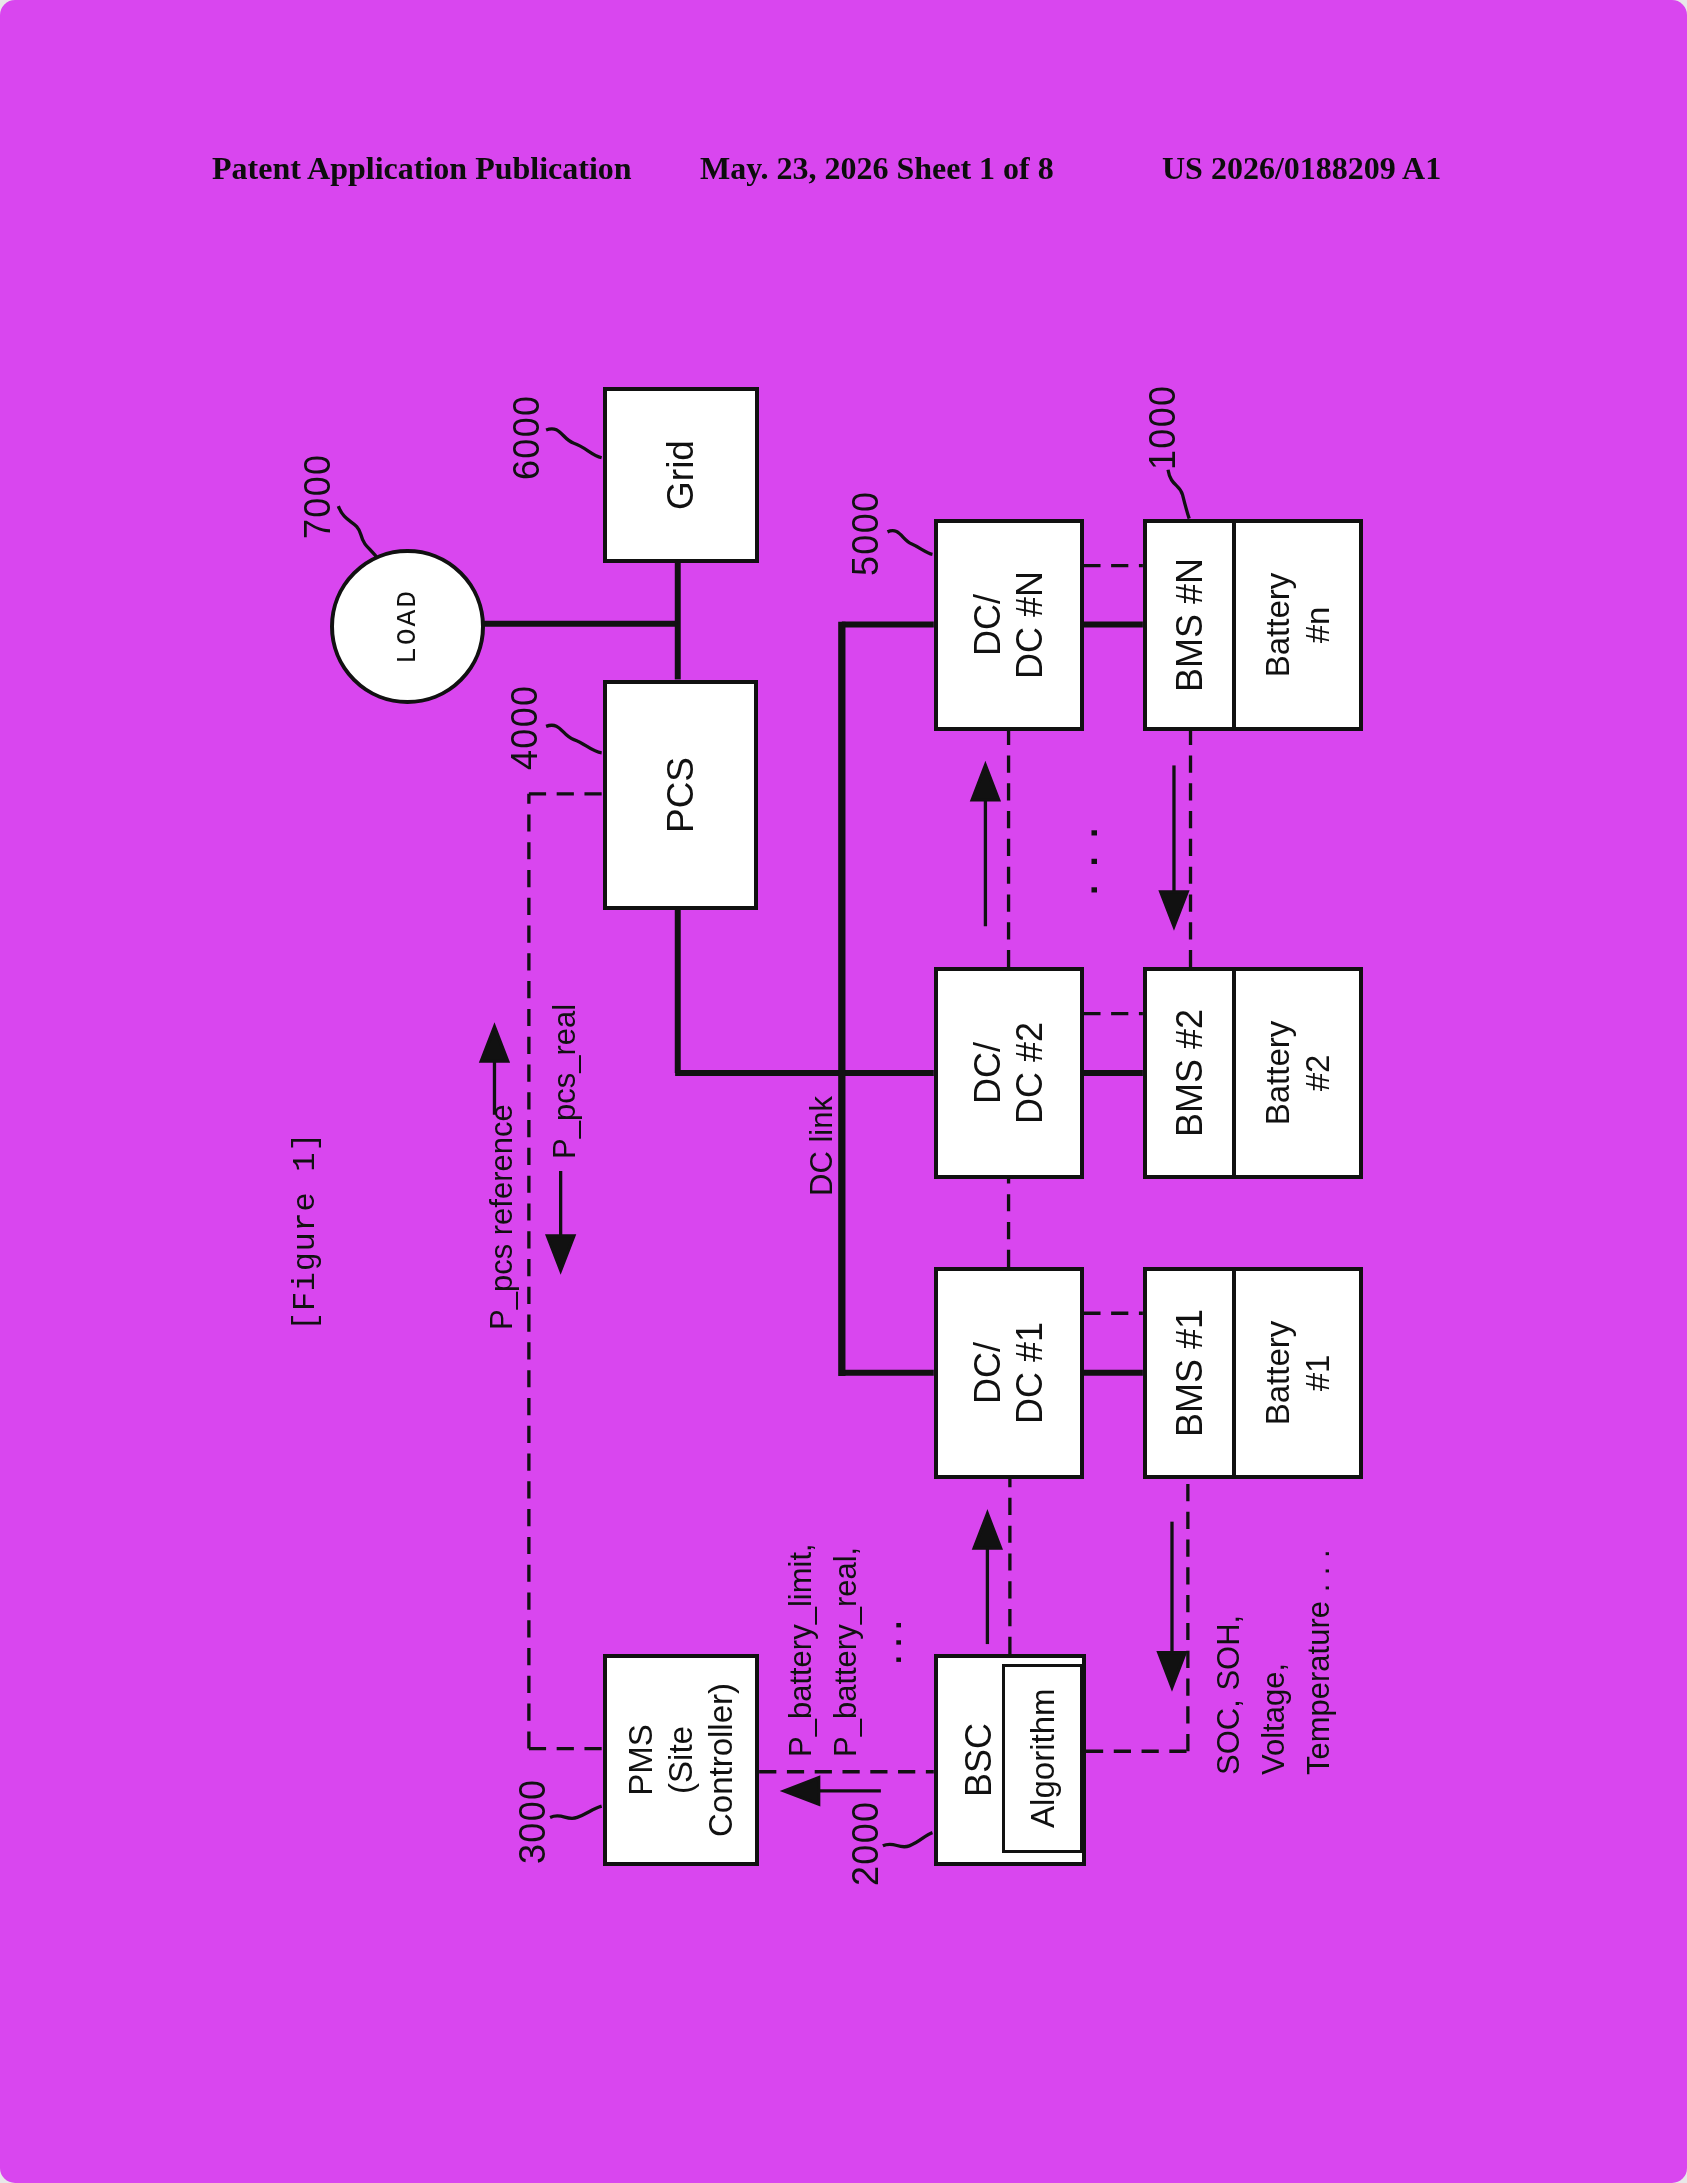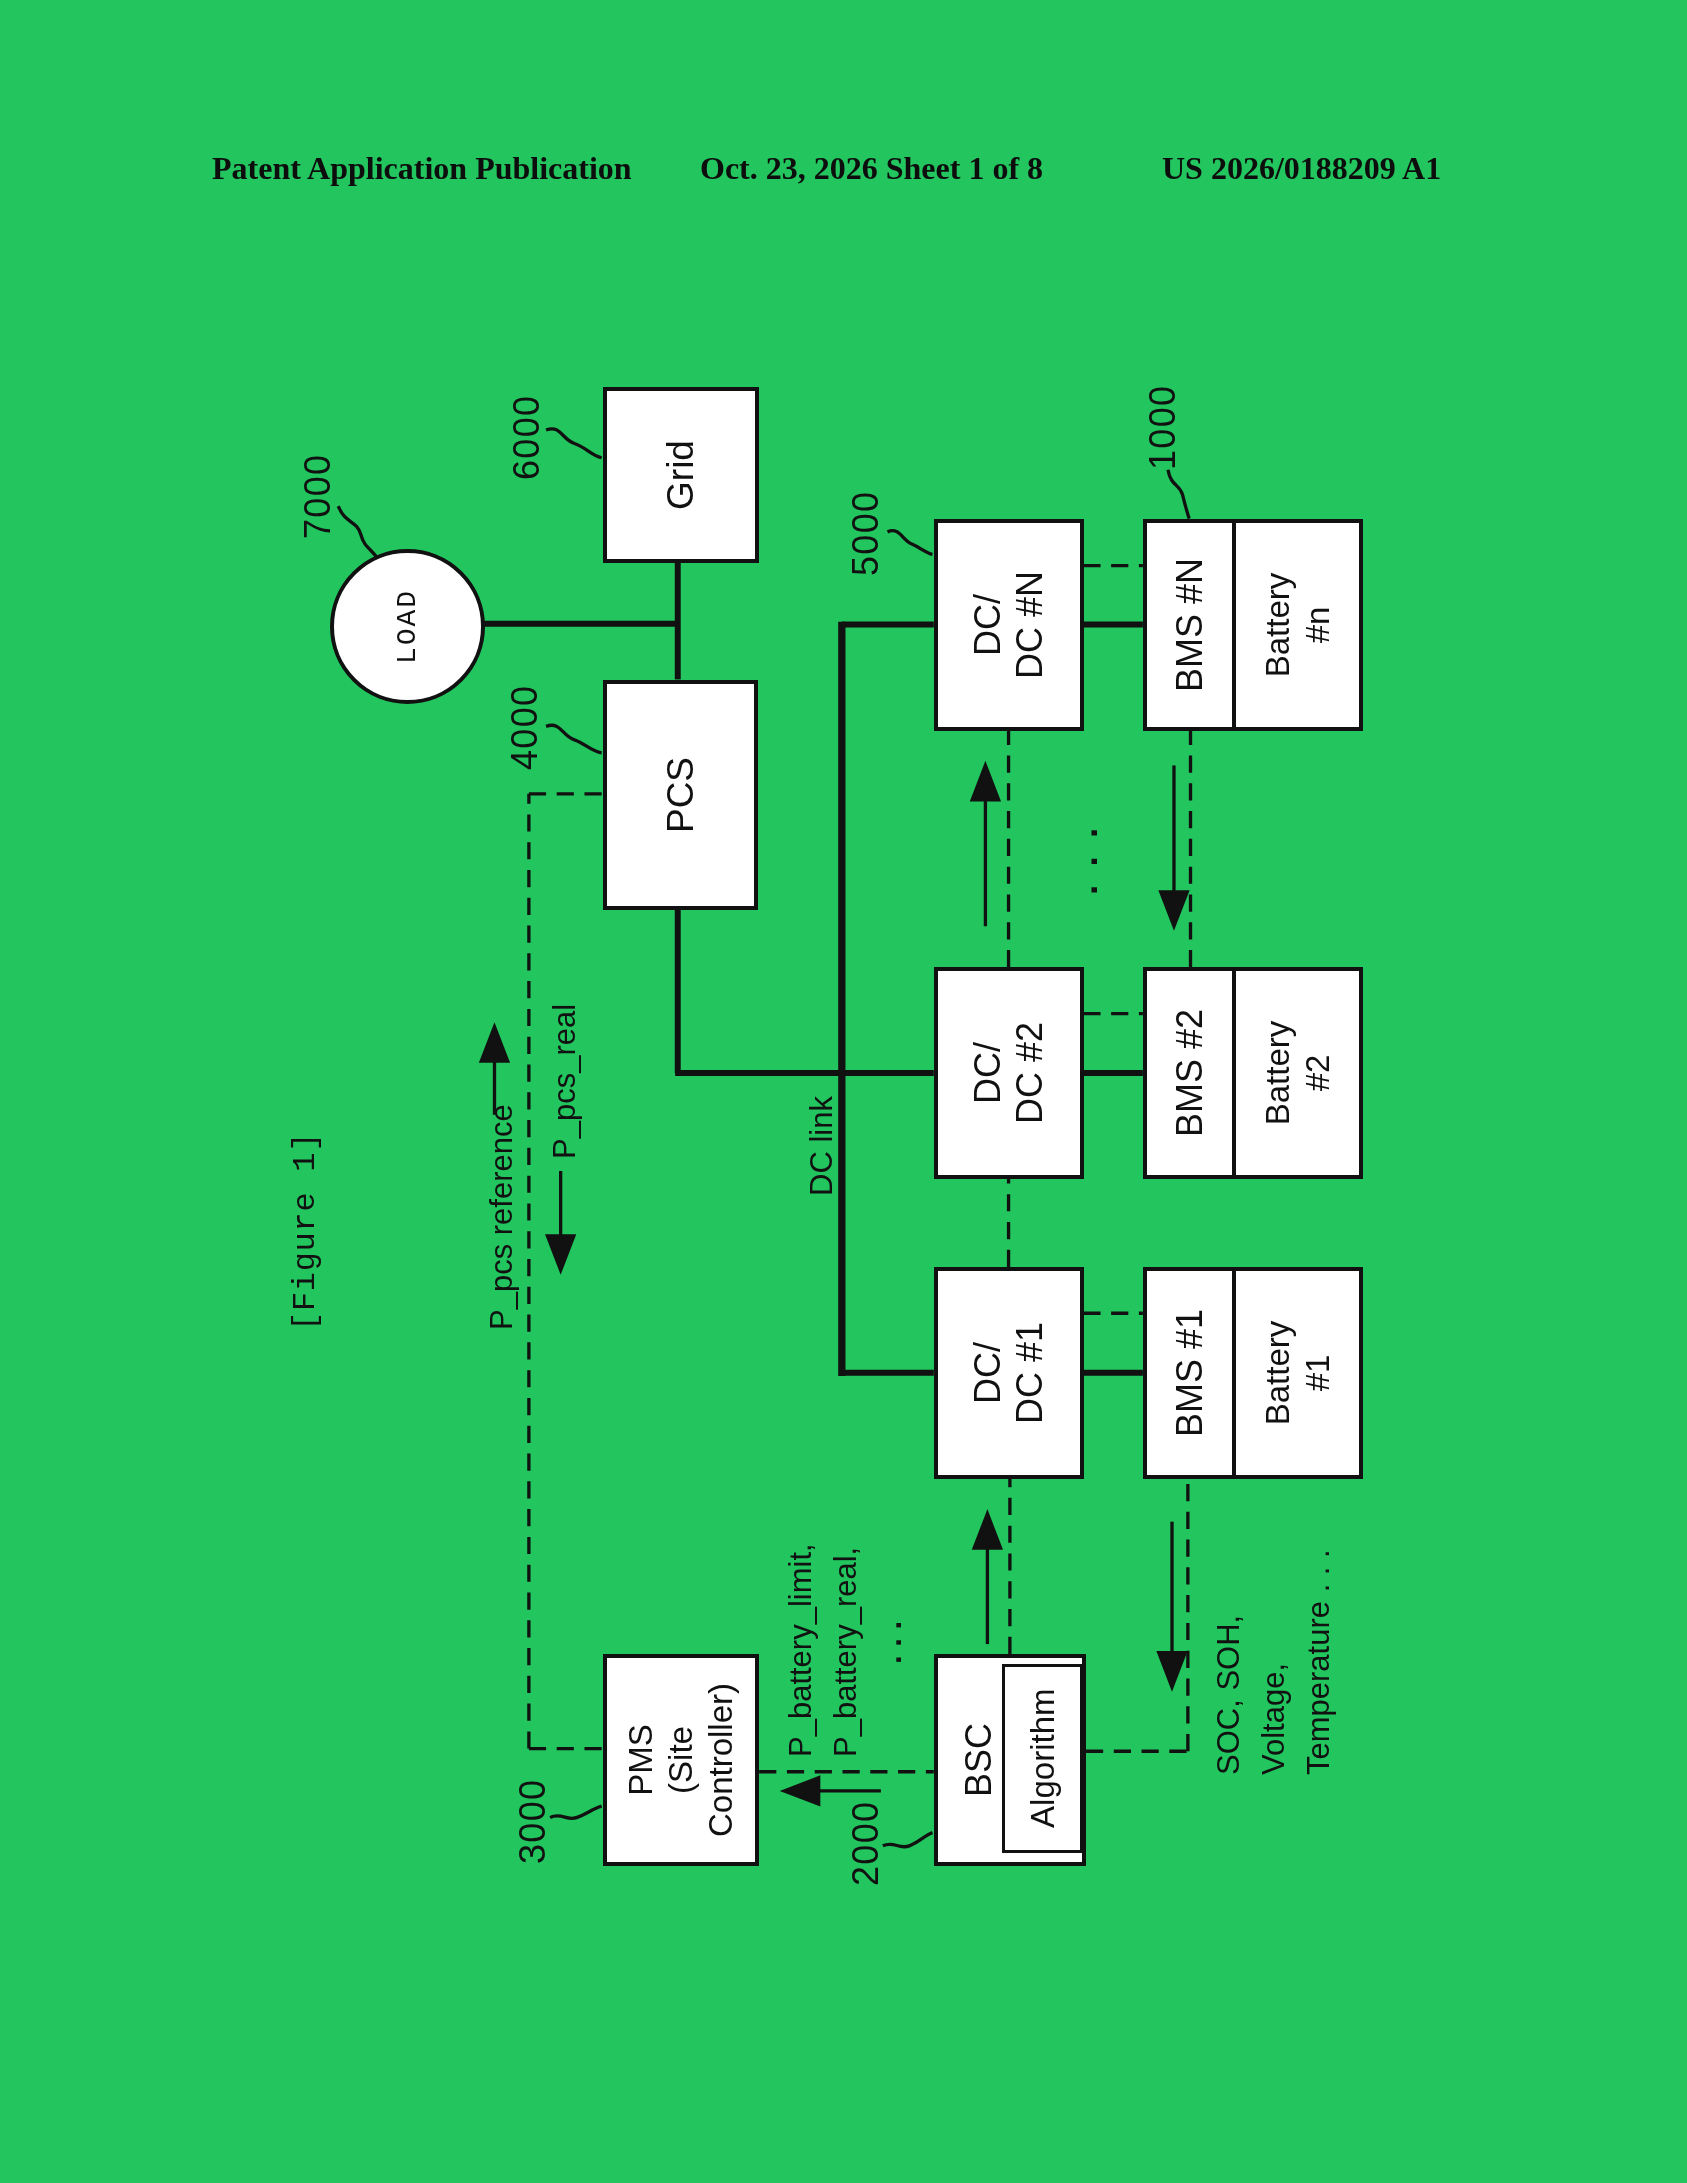--- a/index.html
+++ b/index.html
@@ -1,17 +1,17 @@
 <!DOCTYPE html>
 <html style="font-size:10.6px"><head>
 <meta charset="utf-8">
 <style>
   html,body{margin:0;padding:0;background:#e8e8e8;}
-  .page{position:relative;width:1687px;height:2183px;background:#22c55e;overflow:hidden;
-        font-family:"Liberation Sans",sans-serif;color:#111;}
+  .page{position:relative;width:1687px;height:2183px;background:#d946ef;overflow:hidden;
+        font-family:"Liberation Sans",sans-serif;color:#111;border-radius:15px;}
   
   .hdr{position:absolute;top:150px;left:0;width:1687px;height:40px;
        font-family:"Liberation Serif",serif;font-weight:bold;font-size:32px;color:#0d0d0d;}
   .hdr span{position:absolute;white-space:nowrap;top:0;}
   .hdr .h-left{left:212px;}
   .hdr .h-mid{left:700px;}
   .hdr .h-right{left:1162px;}
   
   .fig-wrap{position:absolute;left:251px;top:357px;width:1138px;height:1628px;}
   .fig{position:absolute;left:0;top:0;width:1628px;height:1138px;
@@ -35,21 +35,21 @@
         display:flex;align-items:center;justify-content:center;font-size:33px;background:#fff;}
   .figlabel{position:absolute;left:654px;top:36px;font-size:32px;letter-spacing:0.7px;}
 </style>
 </head>
 <body>
 
 <div class="page">
 
   <div class="hdr">
     <span class="h-left">Patent Application Publication</span>
-    <span class="h-mid">Oct. 23, 2026  Sheet 1 of 8</span>
+    <span class="h-mid">May. 23, 2026  Sheet 1 of 8</span>
     <span class="h-right">US 2026/0188209 A1</span>
   </div>
 
   <div class="fig-wrap">
     <div class="fig">
 
       <svg class="wires" width="1628" height="1138" viewBox="0 0 2460 1720">
 
         <g stroke="#111" stroke-width="9" fill="none">
           <line x1="1973" y1="645" x2="2149" y2="645"></line>

